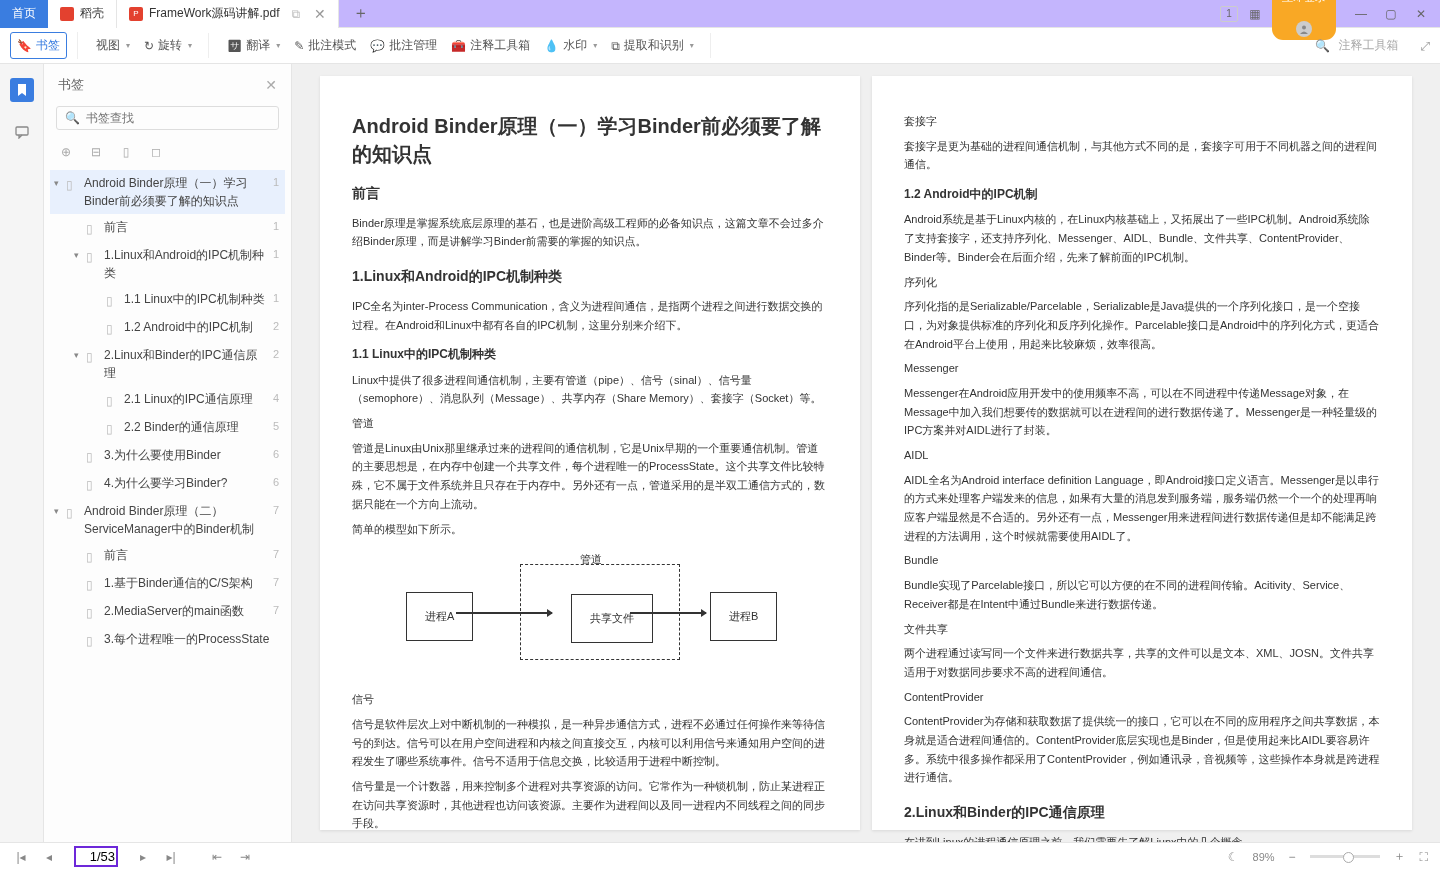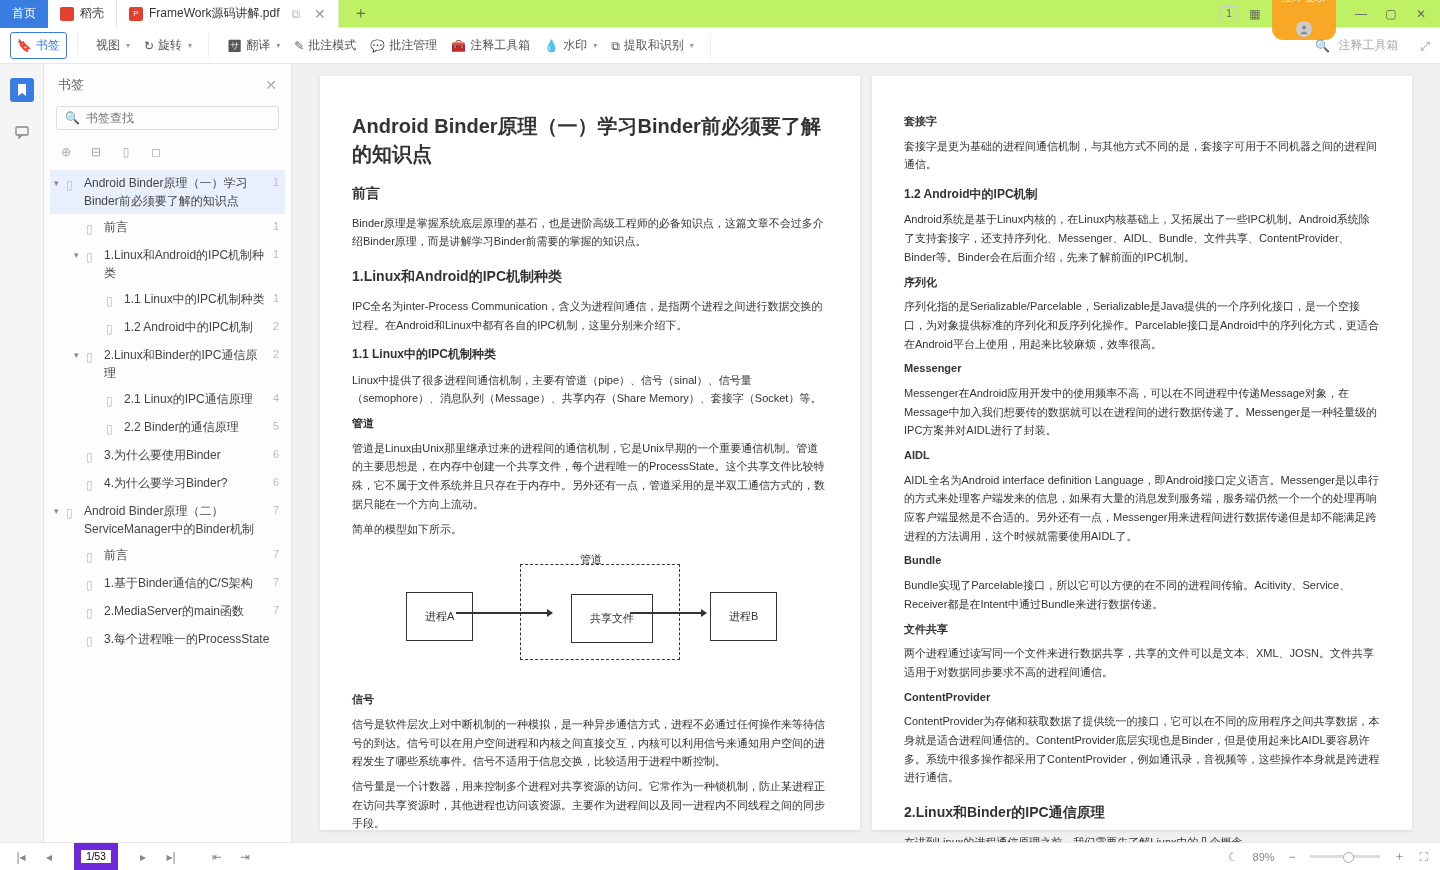--- a/index.html
+++ b/index.html
@@ -1,17 +1,17 @@
 <!DOCTYPE html>
 <html><head>
 <meta charset="utf-8">
 <style>
 * { margin: 0; padding: 0; box-sizing: border-box; }
 body { font-family: "Microsoft YaHei", "PingFang SC", sans-serif; font-size: 12px; color: #333; background: #fff; overflow: hidden; height: 870px; width: 1440px; }
-.titlebar { height: 28px; background: #bef264; display: flex; align-items: center; border-bottom: 1px solid #e5e5e5; }
+.titlebar { height: 28px; background: #c4b5fd; display: flex; align-items: center; border-bottom: 1px solid #e5e5e5; }
 .tab { height: 28px; display: flex; align-items: center; padding: 0 12px; font-size: 12px; cursor: pointer; position: relative; }
 .tab-home { background: #3a7de0; color: #fff; }
 .tab-app { background: #fff; color: #333; border-right: 1px solid #e5e5e5; }
 .tab-doc { background: #fff; color: #333; border-right: 1px solid #e5e5e5; display: flex; align-items: center; gap: 6px; }
 .tab-icon { width: 14px; height: 14px; display: inline-flex; align-items: center; justify-content: center; }
 .pdf-icon { width: 14px; height: 14px; background: #e3412f; border-radius: 2px; display: flex; align-items: center; justify-content: center; color: #fff; font-size: 8px; }
 .app-icon { width: 14px; height: 14px; background: #e3412f; border-radius: 2px; }
 .tab-close { margin-left: 8px; color: #999; font-size: 14px; }
 .tab-ext { margin-left: 6px; color: #bbb; }
 .tab-plus { padding: 0 14px; color: #666; font-size: 16px; }
@@ -52,32 +52,32 @@
 .bm-lvl1 { padding-left: 24px; }
 .bm-lvl2 { padding-left: 44px; }
 .bm-item.selected { background: #e8f0fd; }
 
 .content { flex: 1; background: #f0f0f0; overflow: auto; display: flex; justify-content: center; padding: 12px 8px; gap: 12px; }
 .page { background: #fff; width: 540px; padding: 36px 32px; box-shadow: 0 1px 3px rgba(0,0,0,0.1); font-size: 11px; line-height: 1.7; color: #333; }
 .page h1 { font-size: 20px; font-weight: bold; margin-bottom: 14px; line-height: 1.4; }
 .page h2 { font-size: 14px; font-weight: bold; margin: 14px 0 8px; }
 .page h3 { font-size: 12px; font-weight: bold; margin: 10px 0 6px; }
 .page p { margin-bottom: 6px; }
-.page .bold { font-weight: bold; }
+.page .bold { font-weight: normal; }
 .diagram { margin: 16px auto; width: 400px; position: relative; height: 120px; }
 .dbox { position: absolute; border: 1.5px solid #333; padding: 14px 18px; font-size: 11px; background: #fff; }
 .dbox.dash { border-style: dashed; padding: 26px 32px; }
 .dlabel { position: absolute; font-size: 11px; }
 .darrow { position: absolute; height: 1.5px; background: #333; }
 .darrow::after { content: ""; position: absolute; right: -1px; top: -3px; border-left: 6px solid #333; border-top: 4px solid transparent; border-bottom: 4px solid transparent; }
 
 .statusbar { height: 28px; background: #fff; border-top: 1px solid #e5e5e5; display: flex; align-items: center; padding: 0 12px; }
 .nav-btns { display: flex; gap: 10px; align-items: center; }
 .nav-btn { color: #888; width: 18px; text-align: center; }
-.pageinput { width: 44px; border: 7px solid #6d28d9; text-align: center; font-size: 10px; padding: 1px; margin: 0 6px; }
+.pageinput { width: 44px; border: 2px solid #6d28d9; text-align: right; font-size: 13px; padding: 1px; margin: 0 6px; }
 .statusbar-right { margin-left: auto; display: flex; align-items: center; gap: 14px; color: #888; }
 .zoom { font-size: 11px; }
 .slider { width: 70px; height: 3px; background: #ddd; position: relative; }
 .slider::before { content: ""; position: absolute; left: 48%; top: -3px; width: 9px; height: 9px; background: #fff; border: 1px solid #aaa; border-radius: 50%; }
 </style>
 </head>
 <body>
 
 <div class="titlebar">
   <div class="tab tab-home">首页</div>

